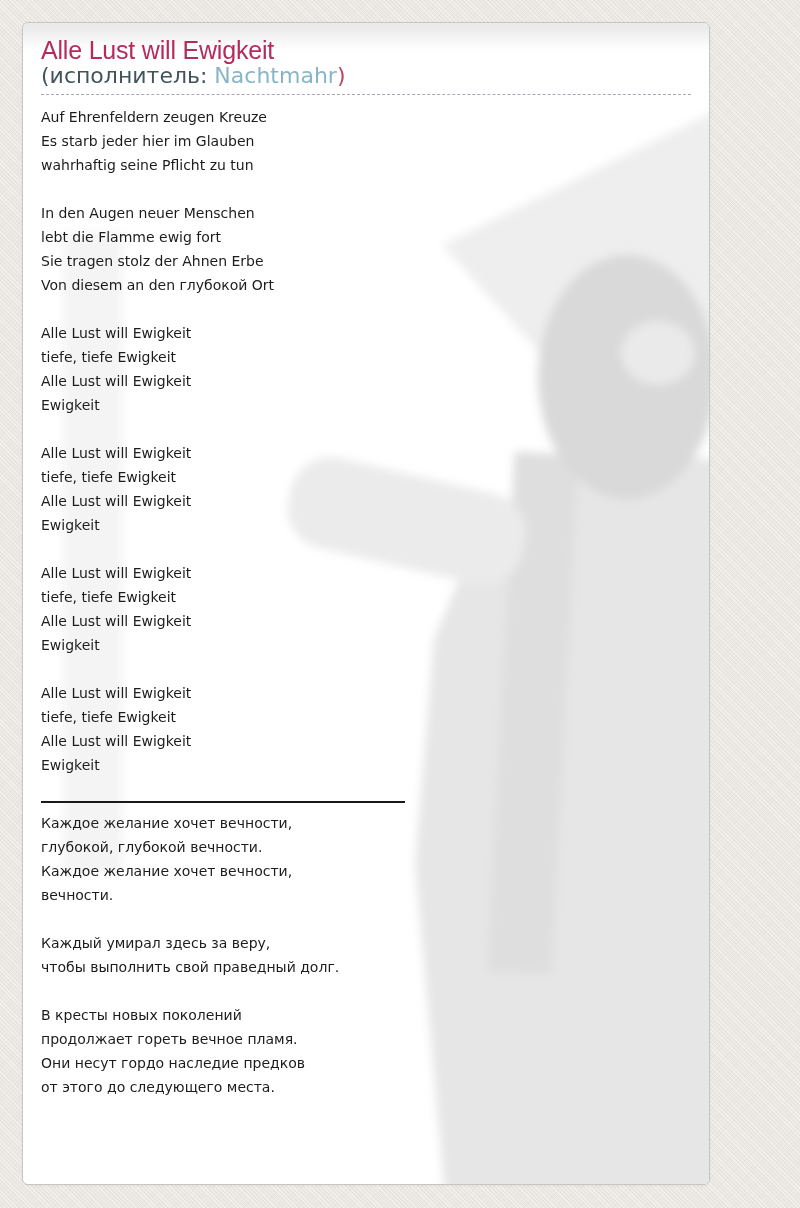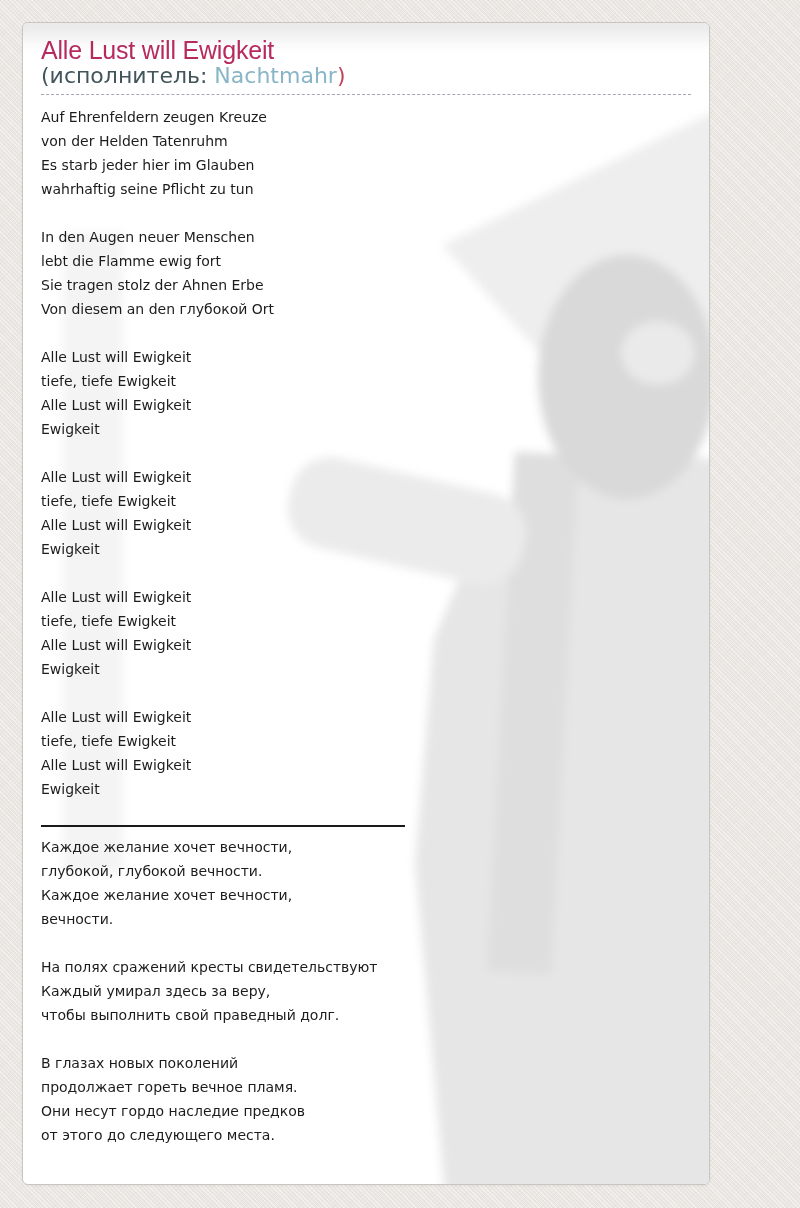--- a/index.html
+++ b/index.html
@@ -83,21 +83,20 @@
     <h1 class="page-title">Alle Lust will Ewigkeit</h1>
 
     <div class="artist-line">
       <span>(исполнитель: </span><a class="artist-link">Nachtmahr</a><span class="paren-close">)</span>
     </div>
 
     <div class="lyrics">
       <div>
           <div class="stanza">
             <div class="line">Auf Ehrenfeldern zeugen Kreuze</div>
-            <div class="line">von der Helden Tatenruhm</div>
             <div class="line">Es starb jeder hier im Glauben</div>
             <div class="line">wahrhaftig seine Pflicht zu tun</div>
           </div>
           <div class="stanza">
             <div class="line">In den Augen neuer Menschen</div>
             <div class="line">lebt die Flamme ewig fort</div>
             <div class="line">Sie tragen stolz der Ahnen Erbe</div>
             <div class="line">Von diesem an den глубокой Ort</div>
           </div>
           <div class="stanza">
@@ -127,26 +126,25 @@
         </div>
       <div class="translation-divider"></div>
       <div>
           <div class="stanza">
             <div class="line">Каждое желание хочет вечности,</div>
             <div class="line">глубокой, глубокой вечности.</div>
             <div class="line">Каждое желание хочет вечности,</div>
             <div class="line">вечности.</div>
           </div>
           <div class="stanza">
-            <div class="line">На полях сражений кресты свидетельствуют</div>
             <div class="line">Каждый умирал здесь за веру,</div>
             <div class="line">чтобы выполнить свой праведный долг.</div>
           </div>
           <div class="stanza">
-            <div class="line">В глазах новых поколений</div>
+            <div class="line">В кресты новых поколений</div>
             <div class="line">продолжает гореть вечное пламя.</div>
             <div class="line">Они несут гордо наследие предков</div>
             <div class="line">от этого до следующего места.</div>
           </div>
         </div>
     </div>
   </div>
 </div>
 
 </body></html>

